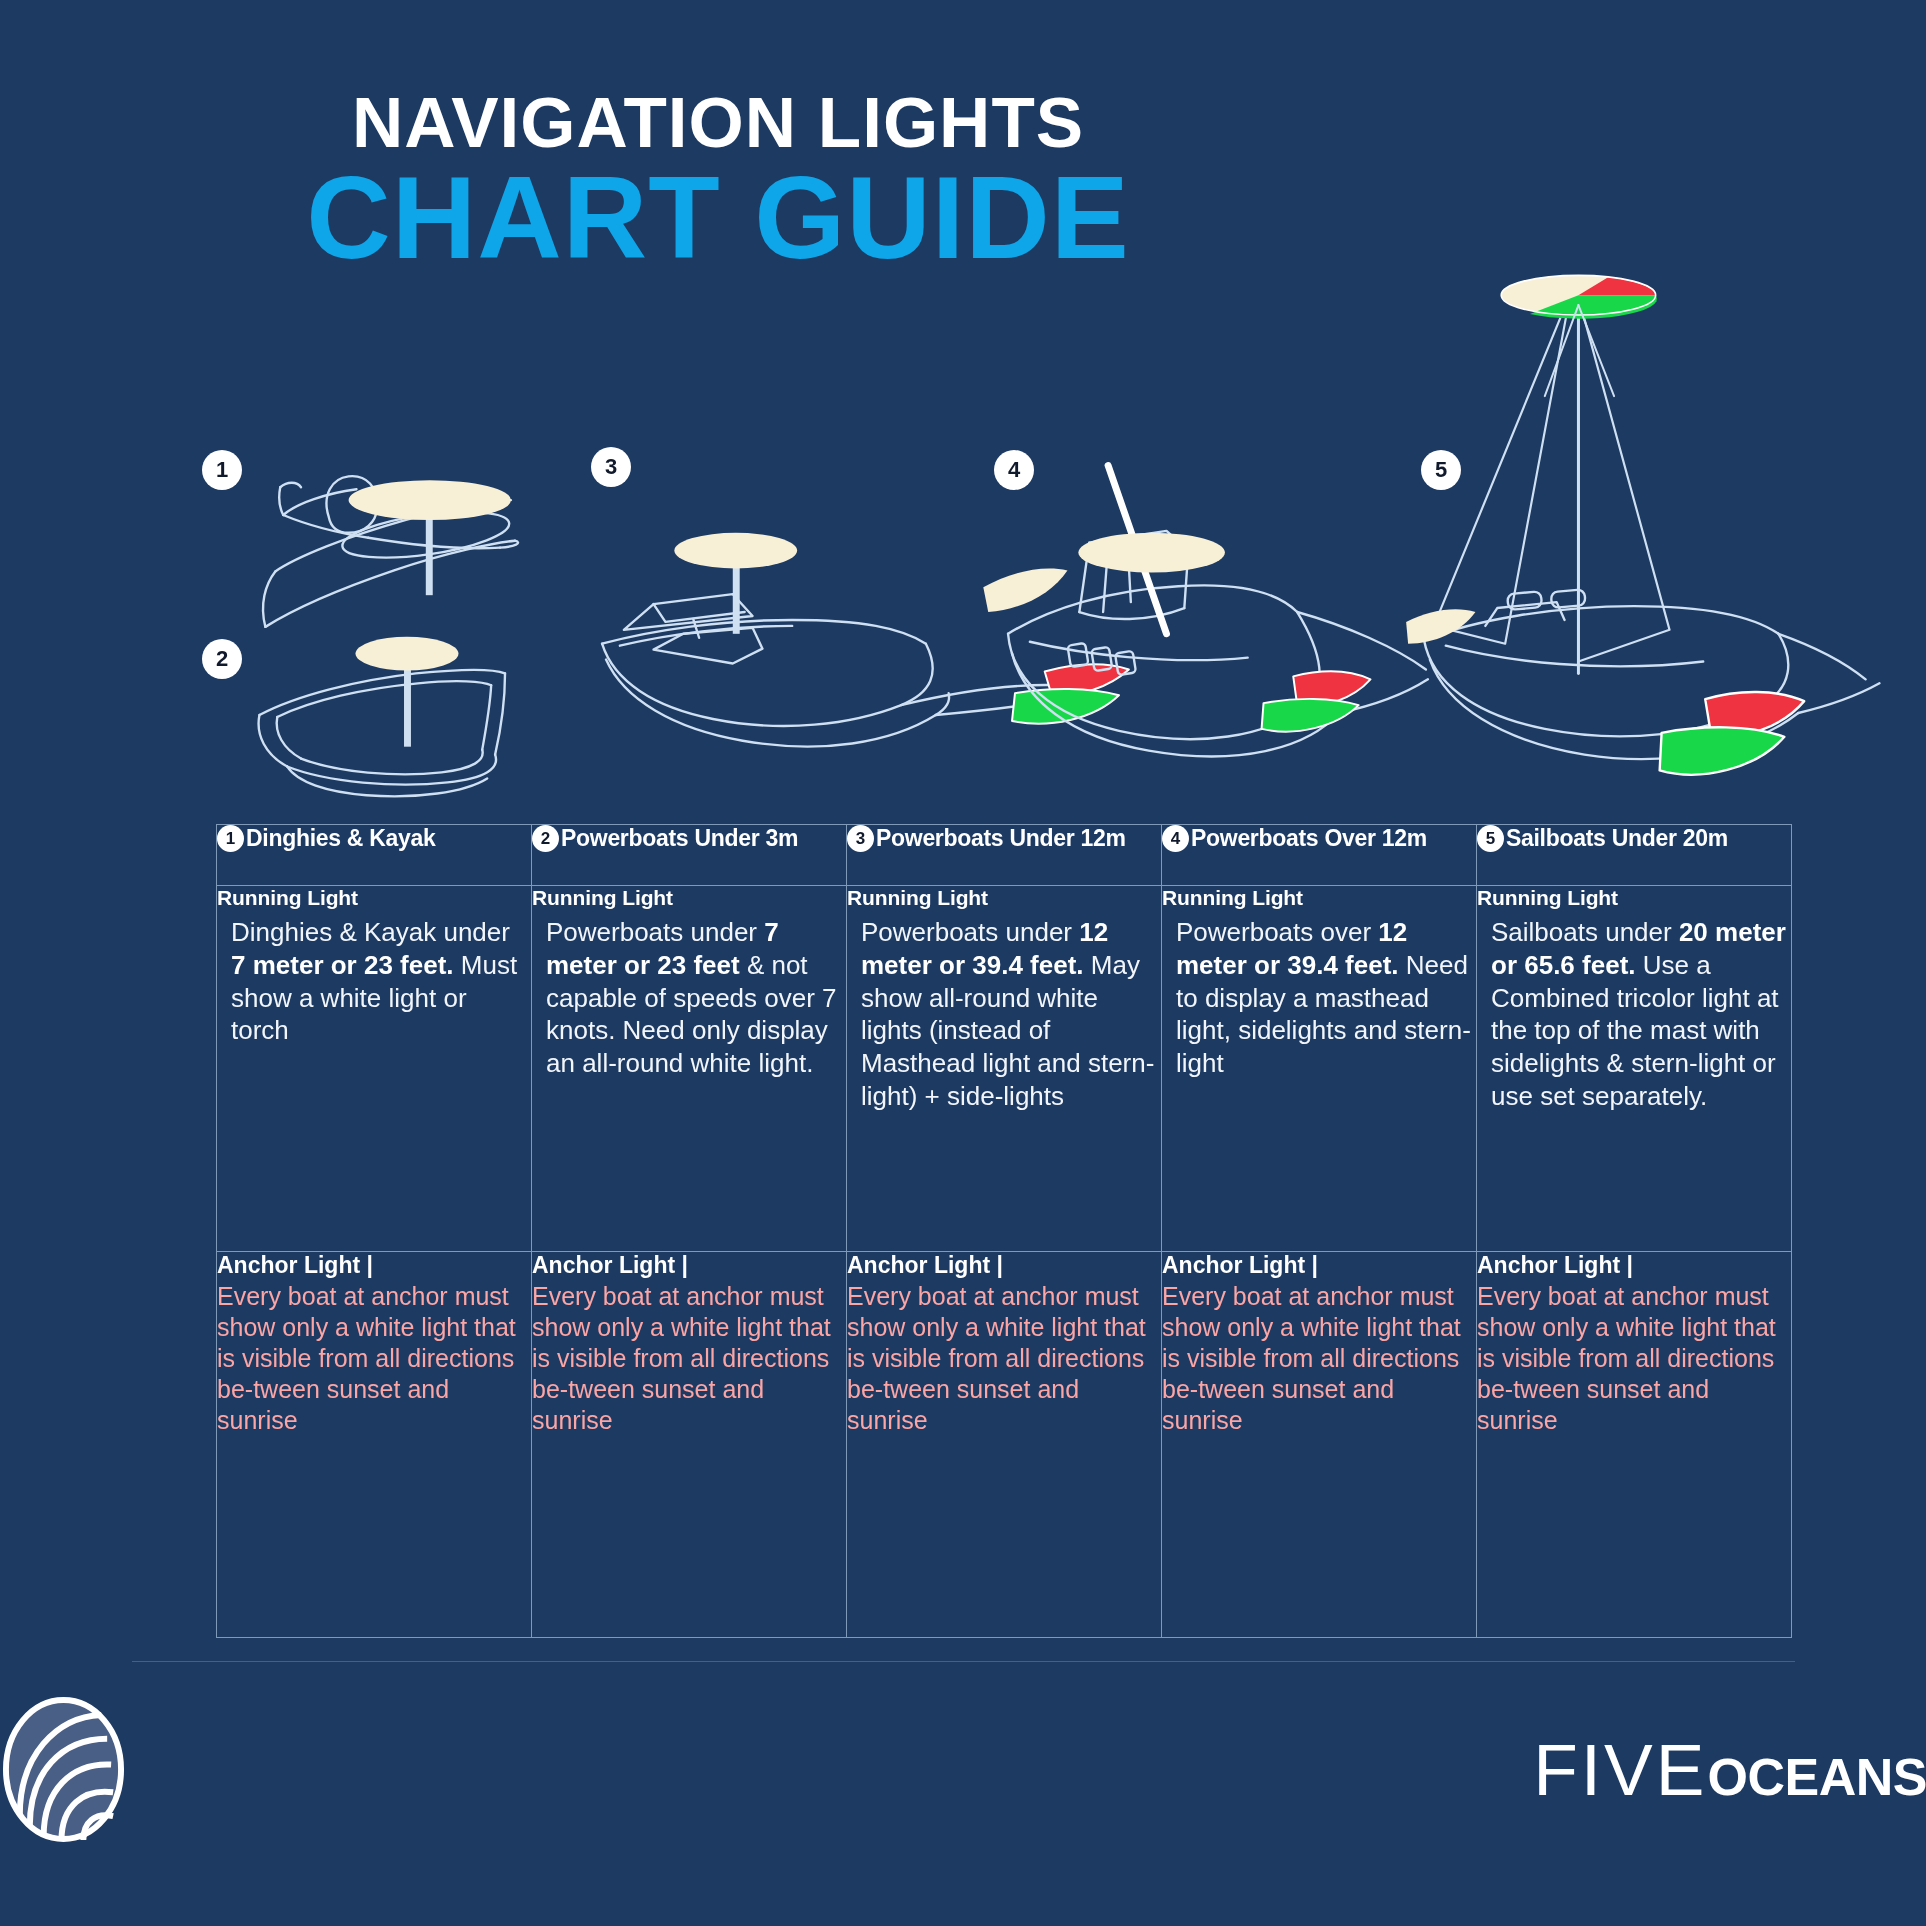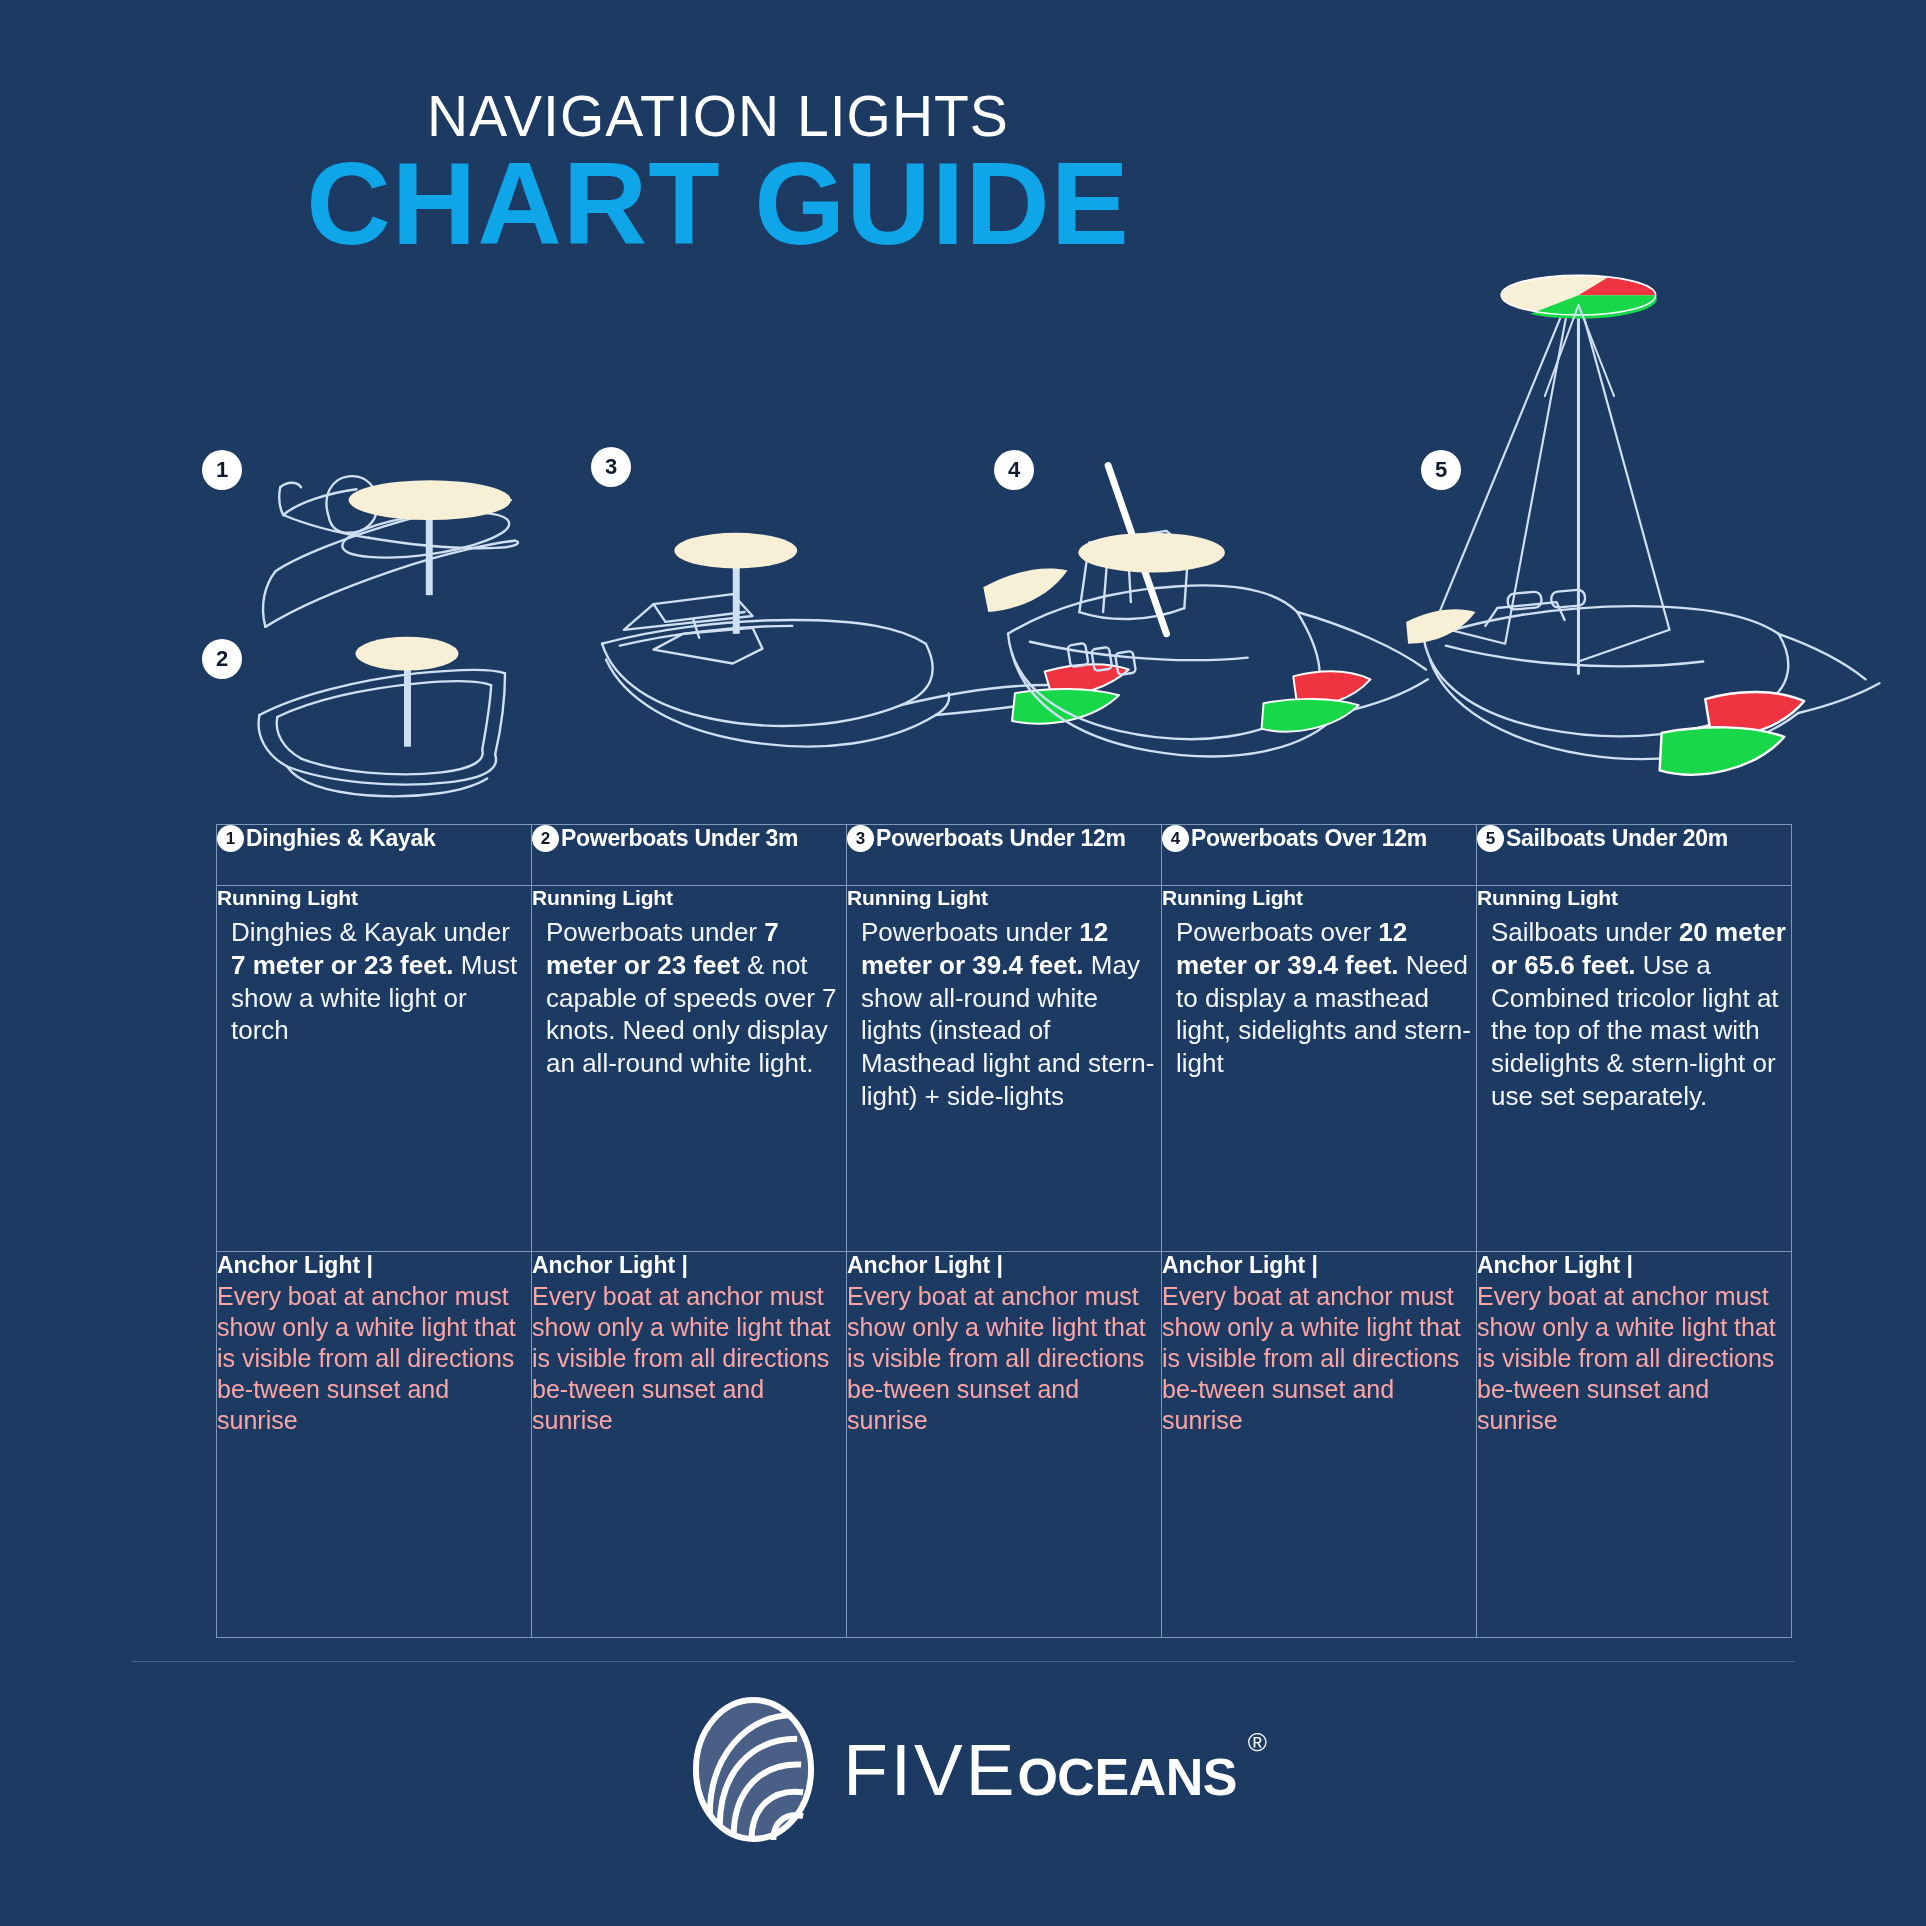--- a/index.html
+++ b/index.html
@@ -22,22 +22,22 @@
   
   .title-block {
     position: absolute;
     top: 87px;
     left: 0;
     width: 1436px;
     text-align: center;
     z-index: 5;
   }
   .title-line1 {
-    font-size: 57px;
-    font-weight: 400;
+    font-size: 71px;
+    font-weight: 700;
     color: #ffffff;
     letter-spacing: 1px;
     line-height: 1.02;
     white-space: nowrap;
   }
   .title-line2 {
     font-size: 117px;
     font-weight: 700;
     color: #0ea5e9;
     letter-spacing: 1px;
@@ -166,21 +166,21 @@
     height: 1px;
     background: #42608a;
   }
   .footer-logo {
     position: absolute;
     left: 0;
     top: 1695px;
     width: 1927px;
     display: flex;
     align-items: center;
-    justify-content: center;
+    justify-content: space-between;
     gap: 26px;
   }
   .logo-mark { flex: 0 0 auto; }
   .logo-text { position: relative; }
   .logo-words {
     display: flex;
     align-items: baseline;
     color: #ffffff;
     line-height: 1;
   }

